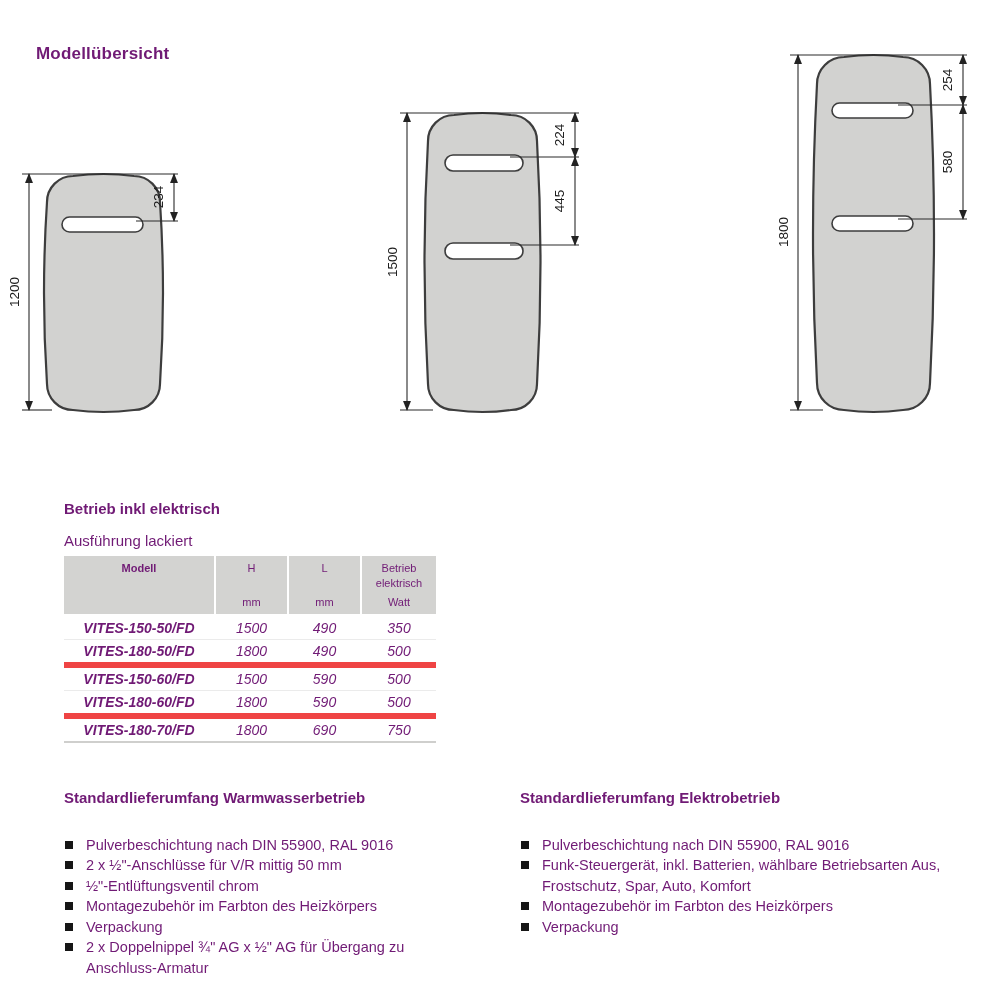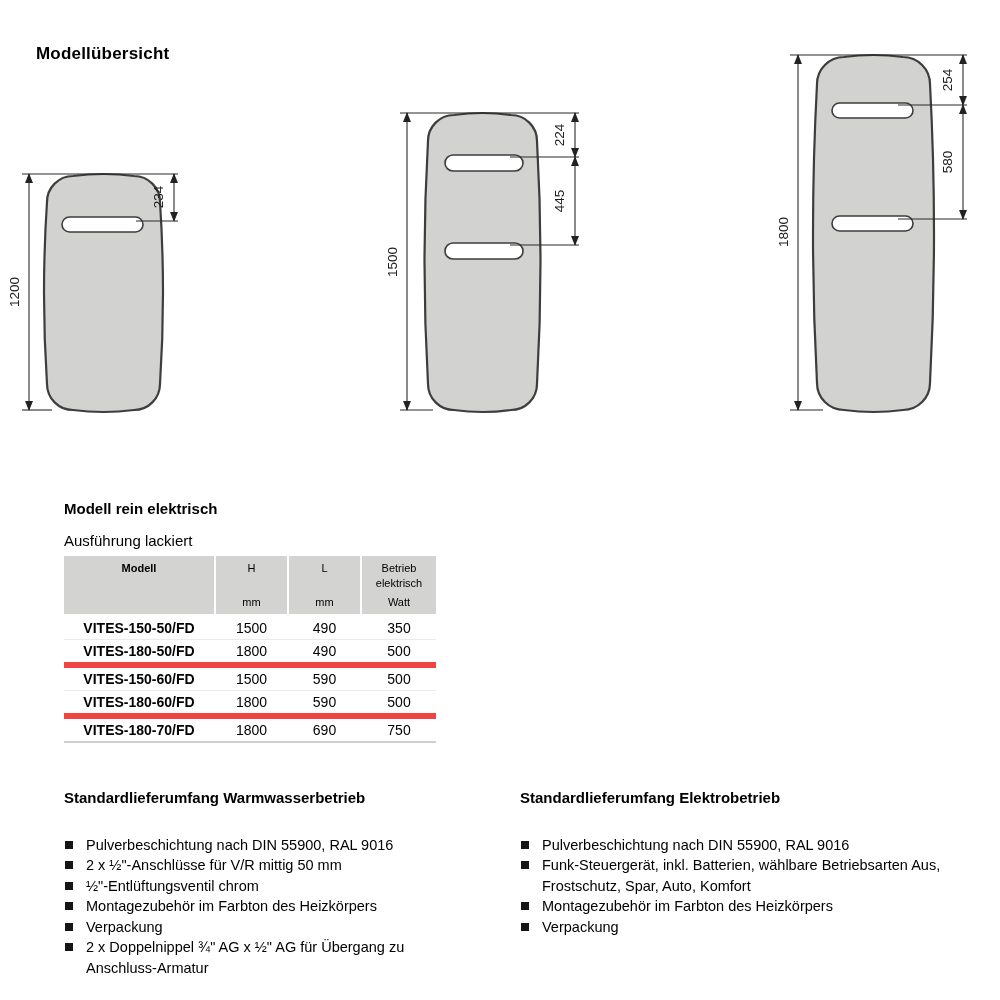--- a/index.html
+++ b/index.html
@@ -1,18 +1,18 @@
 <!DOCTYPE html>
 <html><head>
 <meta charset="utf-8">
 <style>
   html,body{margin:0;padding:0;background:#fff;}
   .page{
     position:relative;width:1000px;height:1000px;background:#ffffff;
-    font-family:"Liberation Sans",sans-serif;color:#000000;overflow:hidden;
+    font-family:"Liberation Sans",sans-serif;color:#701a75;overflow:hidden;
   }
   .page-title{
     position:absolute;left:36px;top:44px;
     font-size:17px;font-weight:bold;letter-spacing:.2px;
   }
   svg.diagrams{position:absolute;left:0;top:0;}
   .dim-label{
     font-size:13.5px;fill:#1c1c1c;
     font-family:"Liberation Sans",sans-serif;
   }
@@ -24,21 +24,21 @@
   .th{
     background:#d3d3d1;box-sizing:border-box;
     display:flex;flex-direction:column;align-items:center;justify-content:space-between;
     padding:5px 2px 4px;font-size:11px;line-height:15px;text-align:center;
   }
   .th .tlabel{display:block;}
   .th0 .tlabel{font-weight:bold;}
   .tbody{margin-top:3px;border-bottom:2px solid #cfcfcd;}
   .trow{
     display:grid;grid-template-columns:150px 71px 71px 74px;column-gap:2px;
-    height:22px;line-height:22px;text-align:center;font-size:14px;
+    height:22px;line-height:22px;text-align:center;font-size:14px;font-style:italic;
   }
   .trow+.trow{border-top:1px solid #ebebeb;}
   .trow.group-sep{border-top:6px solid #ef4444;}
   .trow .model{font-weight:bold;}
 
   .delivery{position:absolute;font-size:14.5px;line-height:20.5px;}
   .delivery.left{left:64px;top:788px;width:405px;}
   .delivery.right{left:520px;top:788px;width:478px;}
   .d-title{font-weight:bold;font-size:15px;margin-bottom:26px;}
   .d-item{display:flex;align-items:flex-start;}
@@ -103,21 +103,21 @@
       <text class="dim-label" transform="translate(788,232) rotate(-90)" text-anchor="middle" stroke="none" fill="#1c1c1c">1800</text>
       <line x1="963" y1="55" x2="963" y2="105" marker-start="url(#arrow)" marker-end="url(#arrow)"></line>
       <text class="dim-label" transform="translate(952,80) rotate(-90)" text-anchor="middle" stroke="none" fill="#1c1c1c">254</text>
       <line x1="898" y1="105" x2="967" y2="105"></line>
       <line x1="963" y1="105" x2="963" y2="219" marker-start="url(#arrow)" marker-end="url(#arrow)"></line>
       <text class="dim-label" transform="translate(952,162) rotate(-90)" text-anchor="middle" stroke="none" fill="#1c1c1c">580</text>
       <line x1="898" y1="219" x2="967" y2="219"></line>
     </g>
   </svg>
 
-  <div class="sec-title">Modell rein elektrisch</div>
+  <div class="sec-title">Betrieb inkl elektrisch</div>
   <div class="sec-sub">Ausführung lackiert</div>
 
   <div class="spec-table">
     <div class="thead">
       <div class="th th0">
         <span class="tlabel">Modell</span>
       </div>
       <div class="th">
         <span class="tlabel">H</span>
         <span class="tunit">mm</span>

